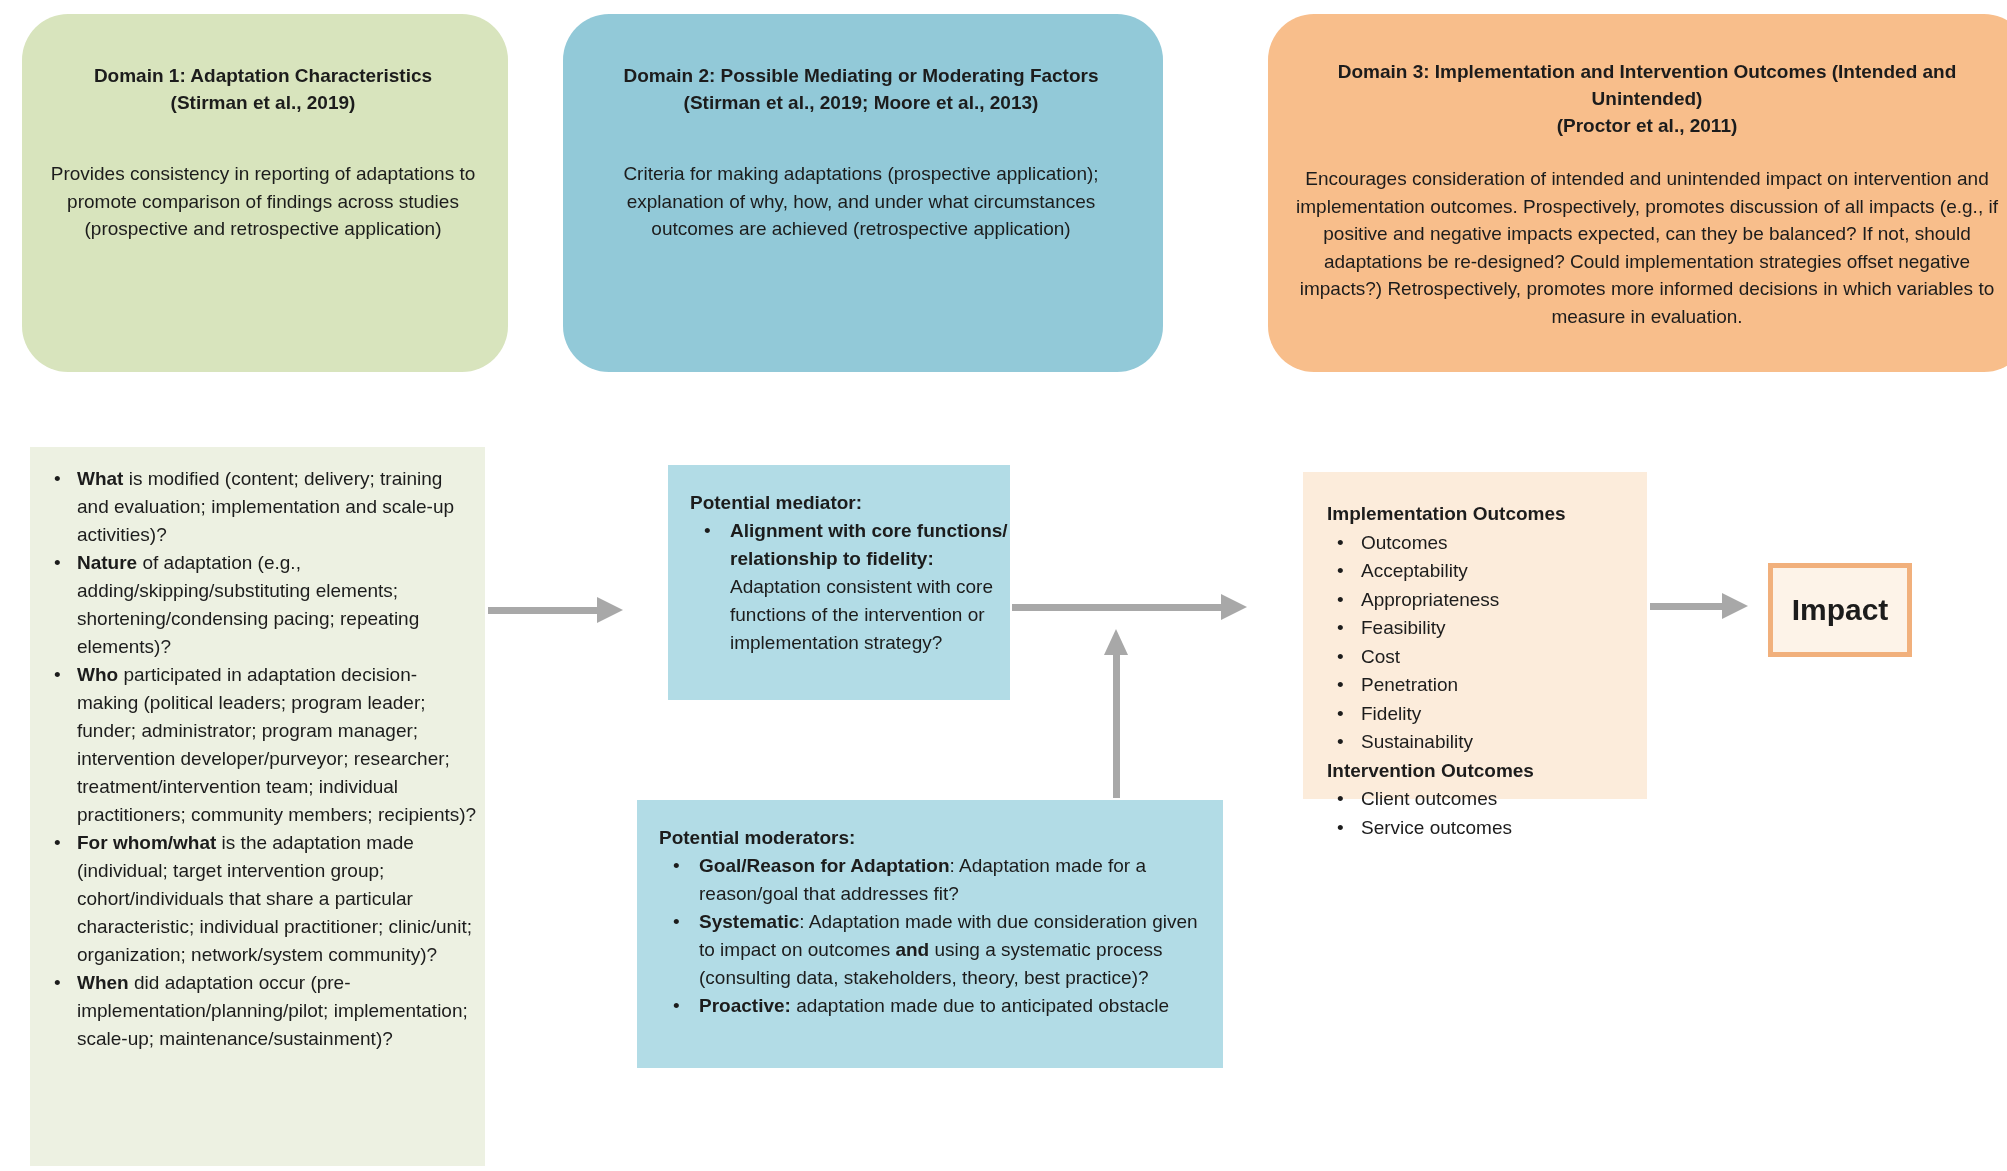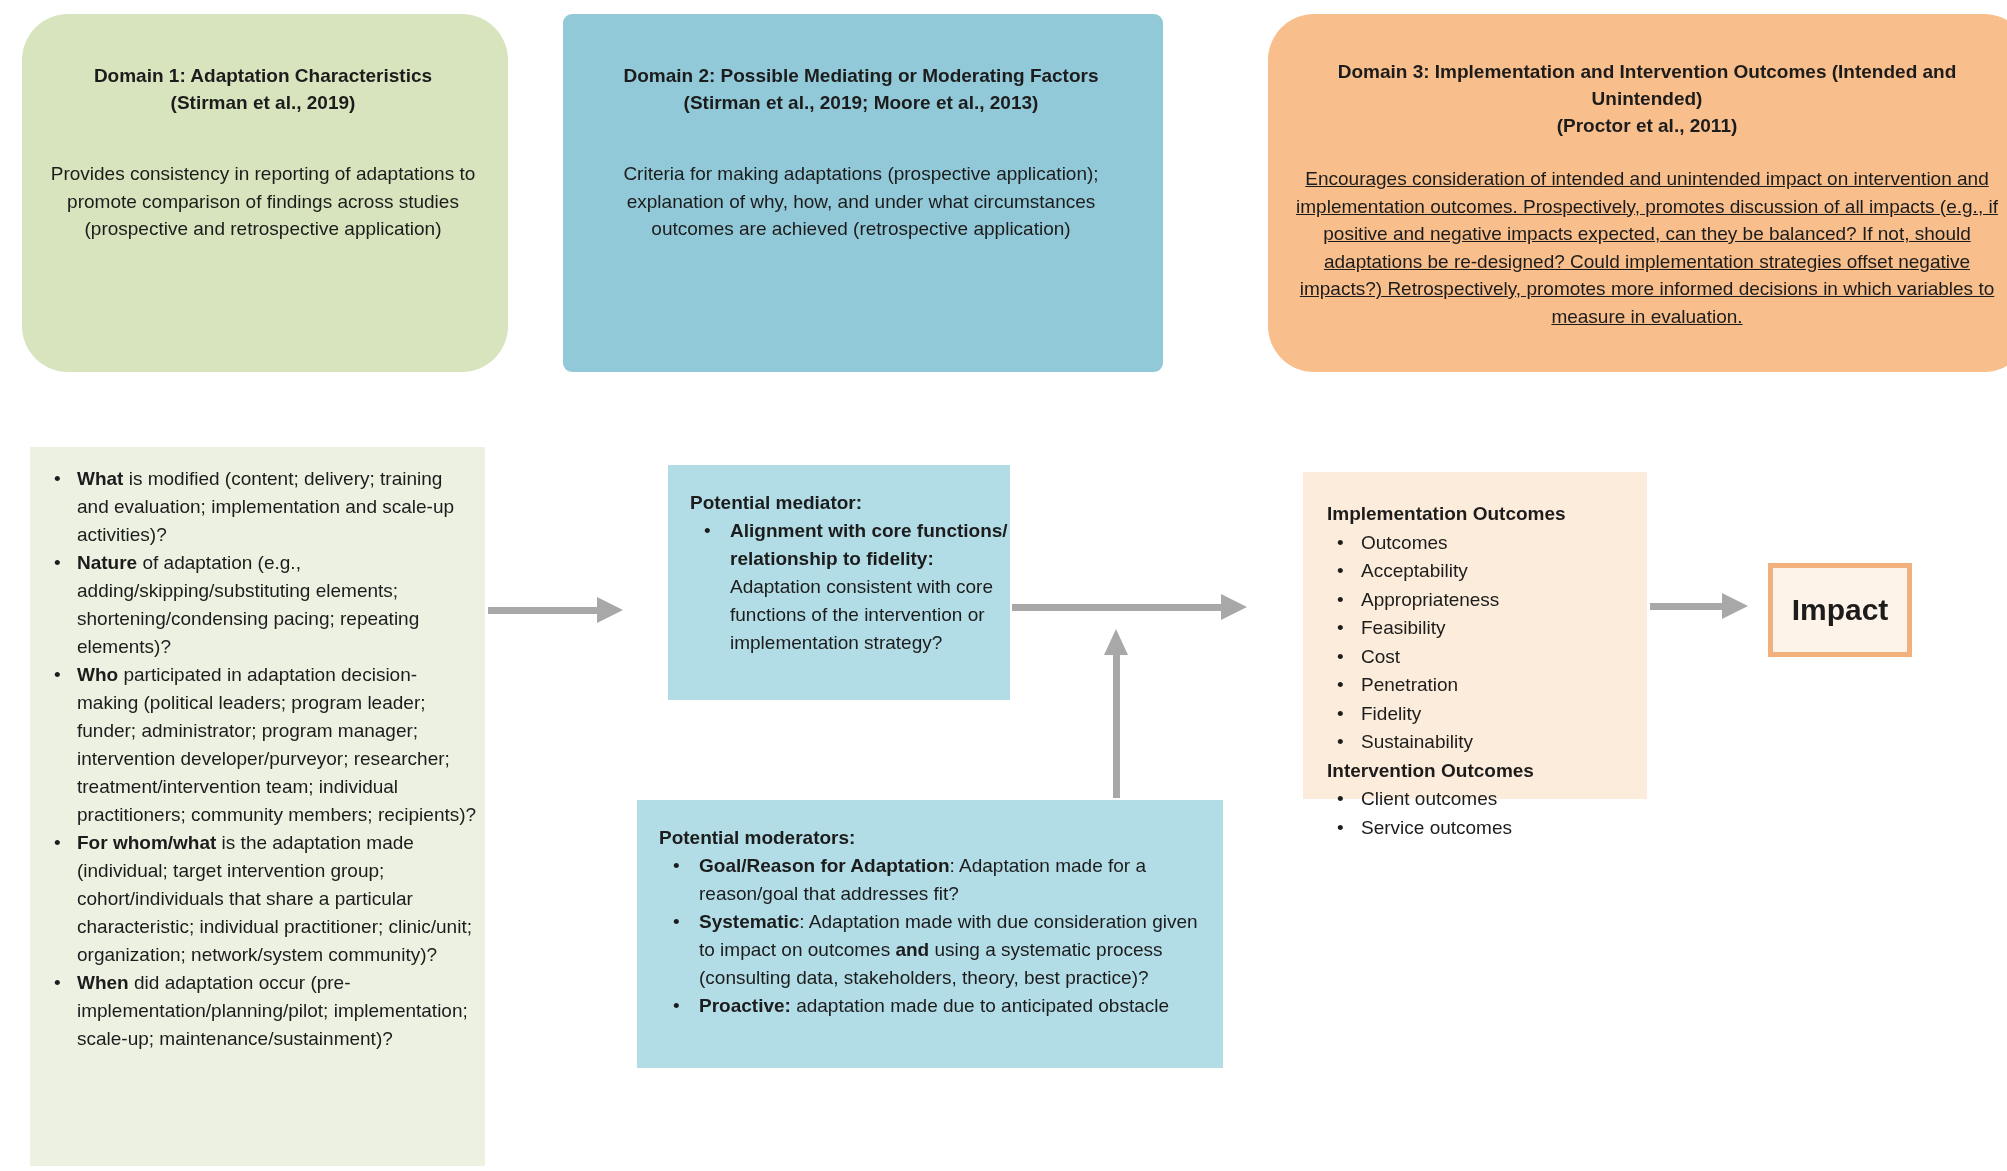--- a/index.html
+++ b/index.html
@@ -3,25 +3,25 @@
 <meta charset="utf-8">
 <style>
   html,body{margin:0;padding:0;background:#ffffff;}
   body{font-family:"Liberation Sans","DejaVu Sans",sans-serif;color:#1c1c1c;}
   .canvas{position:relative;width:2007px;height:1171px;background:#ffffff;overflow:hidden;}
 
   
   .domain{position:absolute;top:14px;height:358px;border-radius:46px;box-sizing:border-box;
           padding:48px 32px 0 28px;text-align:center;}
   .domain.d1{left:22px;width:486px;background:var(--domain1_bg);}
-  .domain.d2{left:563px;width:600px;background:var(--domain2_bg);border-radius:9px;}
+  .domain.d2{left:563px;width:600px;background:var(--domain2_bg);}
   .domain.d3{left:1268px;width:762px;background:var(--domain3_bg);padding-top:44px;}
   .domain h2,.domain h3{margin:0;font-size:19px;line-height:27px;font-weight:bold;}
   .domain p{margin:44px 0 0 0;font-size:19px;line-height:27.5px;}
-  .domain.d3 p{margin-top:26px;text-decoration:underline;}
+  .domain.d3 p{margin-top:26px;}
 
   
   .listbox{position:absolute;left:30px;top:447px;width:455px;height:719px;background:var(--list_bg);
            box-sizing:border-box;padding:18px 8px 10px 0;}
   .listbox ul{margin:0;padding:0;list-style:none;}
   .listbox li{position:relative;padding-left:47px;font-size:19px;line-height:28px;}
   .listbox .blt{position:absolute;left:24px;top:0;}
 
   
   .bluebox{position:absolute;background:var(--mediator_bg);box-sizing:border-box;}

